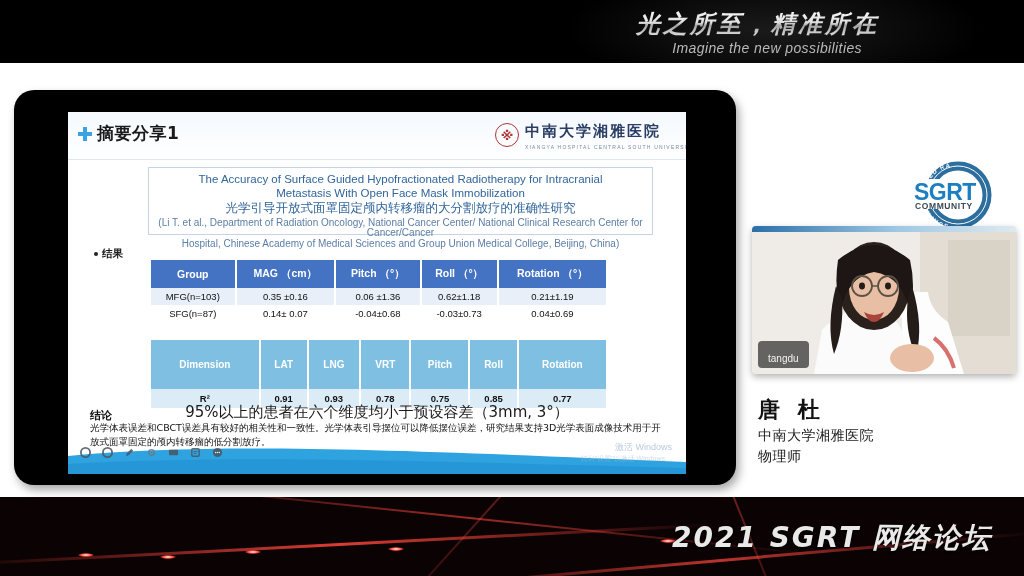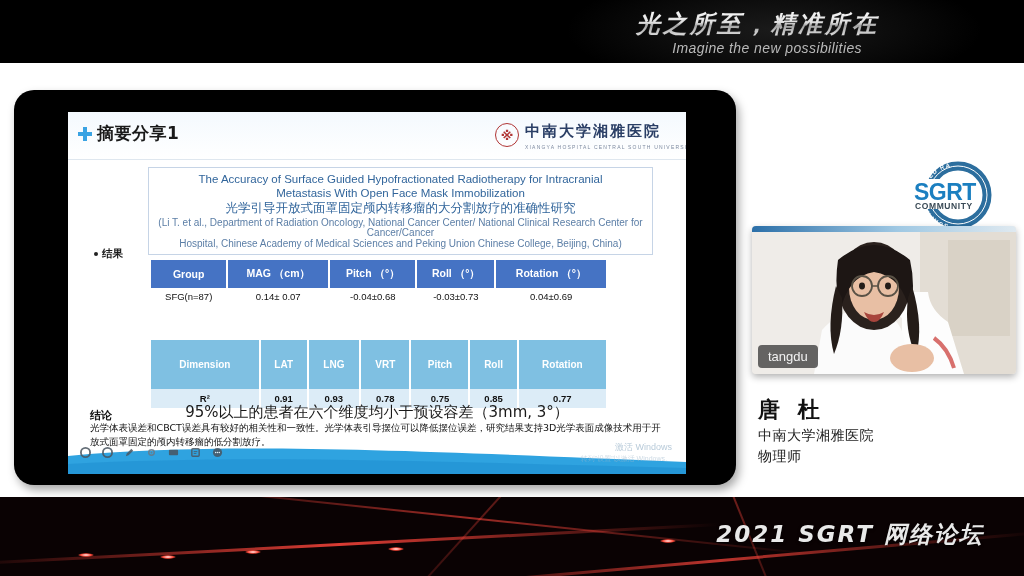--- a/index.html
+++ b/index.html
@@ -83,21 +83,21 @@
     font-size:15px; font-weight:bold; color:#2b3f66; letter-spacing:2px;
     white-space:nowrap;
   }
   .xy-en{
     position:absolute; left:30px; top:24px;
     font-size:5px; color:#7d8aa0; letter-spacing:1.2px; white-space:nowrap;
   }
 
   
   .title-box{
-    position:absolute; left:80px; top:55px; width:505px; height:88px;
+    position:absolute; left:80px; top:55px; width:505px; height:68px;
     border:1px solid #c6d4e6; background:#fff;
     padding:4px 6px 0 6px; text-align:center;
   }
   .title-en{
     font-size:11.5px; color:#31659b; line-height:14px;
   }
   .title-cn{
     font-family:"DejaVu Sans",sans-serif;
     font-size:12.5px; color:#31659b; line-height:16px; font-weight:500;
   }
@@ -185,21 +185,21 @@
     box-shadow:0 3px 7px rgba(0,0,0,.3);
     background:#e9e6e2;
   }
   .video-topbar{
     position:absolute; left:0; top:0; width:100%; height:6px;
     background:linear-gradient(90deg,#2b6fa8,#9fc8e3 55%,#dfe9f0);
   }
   .name-tag{
     position:absolute; left:6px; bottom:6px;
     background:rgba(60,60,60,.78); color:#f2f2f2;
-    font-size:13px; padding:4px 10px 4px 10px; border-radius:4px;
+    font-size:10px; padding:12px 10px 4px 10px; border-radius:4px;
   }
   .presenter-name{
     position:absolute; left:758px; top:332px;
     font-family:"DejaVu Sans",sans-serif;
     font-size:22px; font-weight:bold; color:#111; letter-spacing:5px;
   }
   .presenter-org{
     position:absolute; left:758px; top:364px;
     font-family:"DejaVu Sans",sans-serif;
     font-size:14px; color:#222; letter-spacing:.5px;
@@ -212,23 +212,23 @@
 
   
   .bottom-banner{
     position:absolute; left:0; top:497px; width:1024px; height:79px;
     background:#0a0203; overflow:hidden;
   }
   .beam{ position:absolute; background:linear-gradient(90deg,rgba(255,40,40,0),rgba(255,70,60,.85),rgba(255,40,40,0)); }
   .dot{ position:absolute; width:16px; height:4px; border-radius:50%;
         background:radial-gradient(ellipse at center,#fff,#ff4a3a 45%,rgba(255,40,40,0) 75%); }
   .bottom-title{
-    position:absolute; right:40px; top:22px;
-    font-family:"DejaVu Sans",sans-serif;
-    font-size:23px; font-style:italic; font-weight:bold;
+    position:absolute; right:32px; top:22px;
+    font-family:"DejaVu Sans",sans-serif;
+    font-size:28px; font-style:italic; font-weight:bold;
     color:#e9e9e9; letter-spacing:2px; white-space:nowrap;
     text-shadow:0 1px 3px rgba(0,0,0,.8);
   }
 </style>
 </head>
 <body>
 
 <div class="top-banner">
   <div class="glow"></div>
   <div class="brand-cn">光之所至，精准所在</div>
@@ -251,39 +251,46 @@
           <div class="xy-cn">中南大学湘雅医院</div>
           <div class="xy-en">XIANGYA HOSPITAL CENTRAL SOUTH UNIVERSITY</div>
         </div>
       </div>
 
       <div class="title-box">
         <div class="title-en">The Accuracy of Surface Guided Hypofractionated Radiotherapy for Intracranial</div>
         <div class="title-en">Metastasis With Open Face Mask Immobilization</div>
         <div class="title-cn">光学引导开放式面罩固定颅内转移瘤的大分割放疗的准确性研究</div>
         <div class="title-affil">(Li T. et al., Department of Radiation Oncology, National Cancer Center/ National Clinical Research Center for Cancer/Cancer</div>
-        <div class="title-affil">Hospital, Chinese Academy of Medical Sciences and Peking Union Chinese College, Beijing, China)</div>
+        <div class="title-affil">Hospital, Chinese Academy of Medical Sciences and Group Union Medical College, Beijing, China)</div>
       </div>
 
       <div class="bullet-row">
         <span class="bullet-dot"></span>
         <span class="bullet-label">结果</span>
       </div>
 
       <table class="tbl1">
         <thead>
             <tr id="t1h">
               <th>Group</th>
               <th>MAG （cm）</th>
               <th>Pitch （°）</th>
               <th>Roll （°）</th>
               <th>Rotation （°）</th>
             </tr>
           </thead>
         <tbody id="t1b">
+            <tr class="r1">
+              <td>MFG(n=103)</td>
+              <td>0.35 ±0.16</td>
+              <td>0.06 ±1.36</td>
+              <td>0.62±1.18</td>
+              <td>0.21±1.19</td>
+            </tr>
             <tr class="r2">
               <td>SFG(n=87)</td>
               <td>0.14± 0.07</td>
               <td>-0.04±0.68</td>
               <td>-0.03±0.73</td>
               <td>0.04±0.69</td>
             </tr>
           </tbody>
       </table>
 

